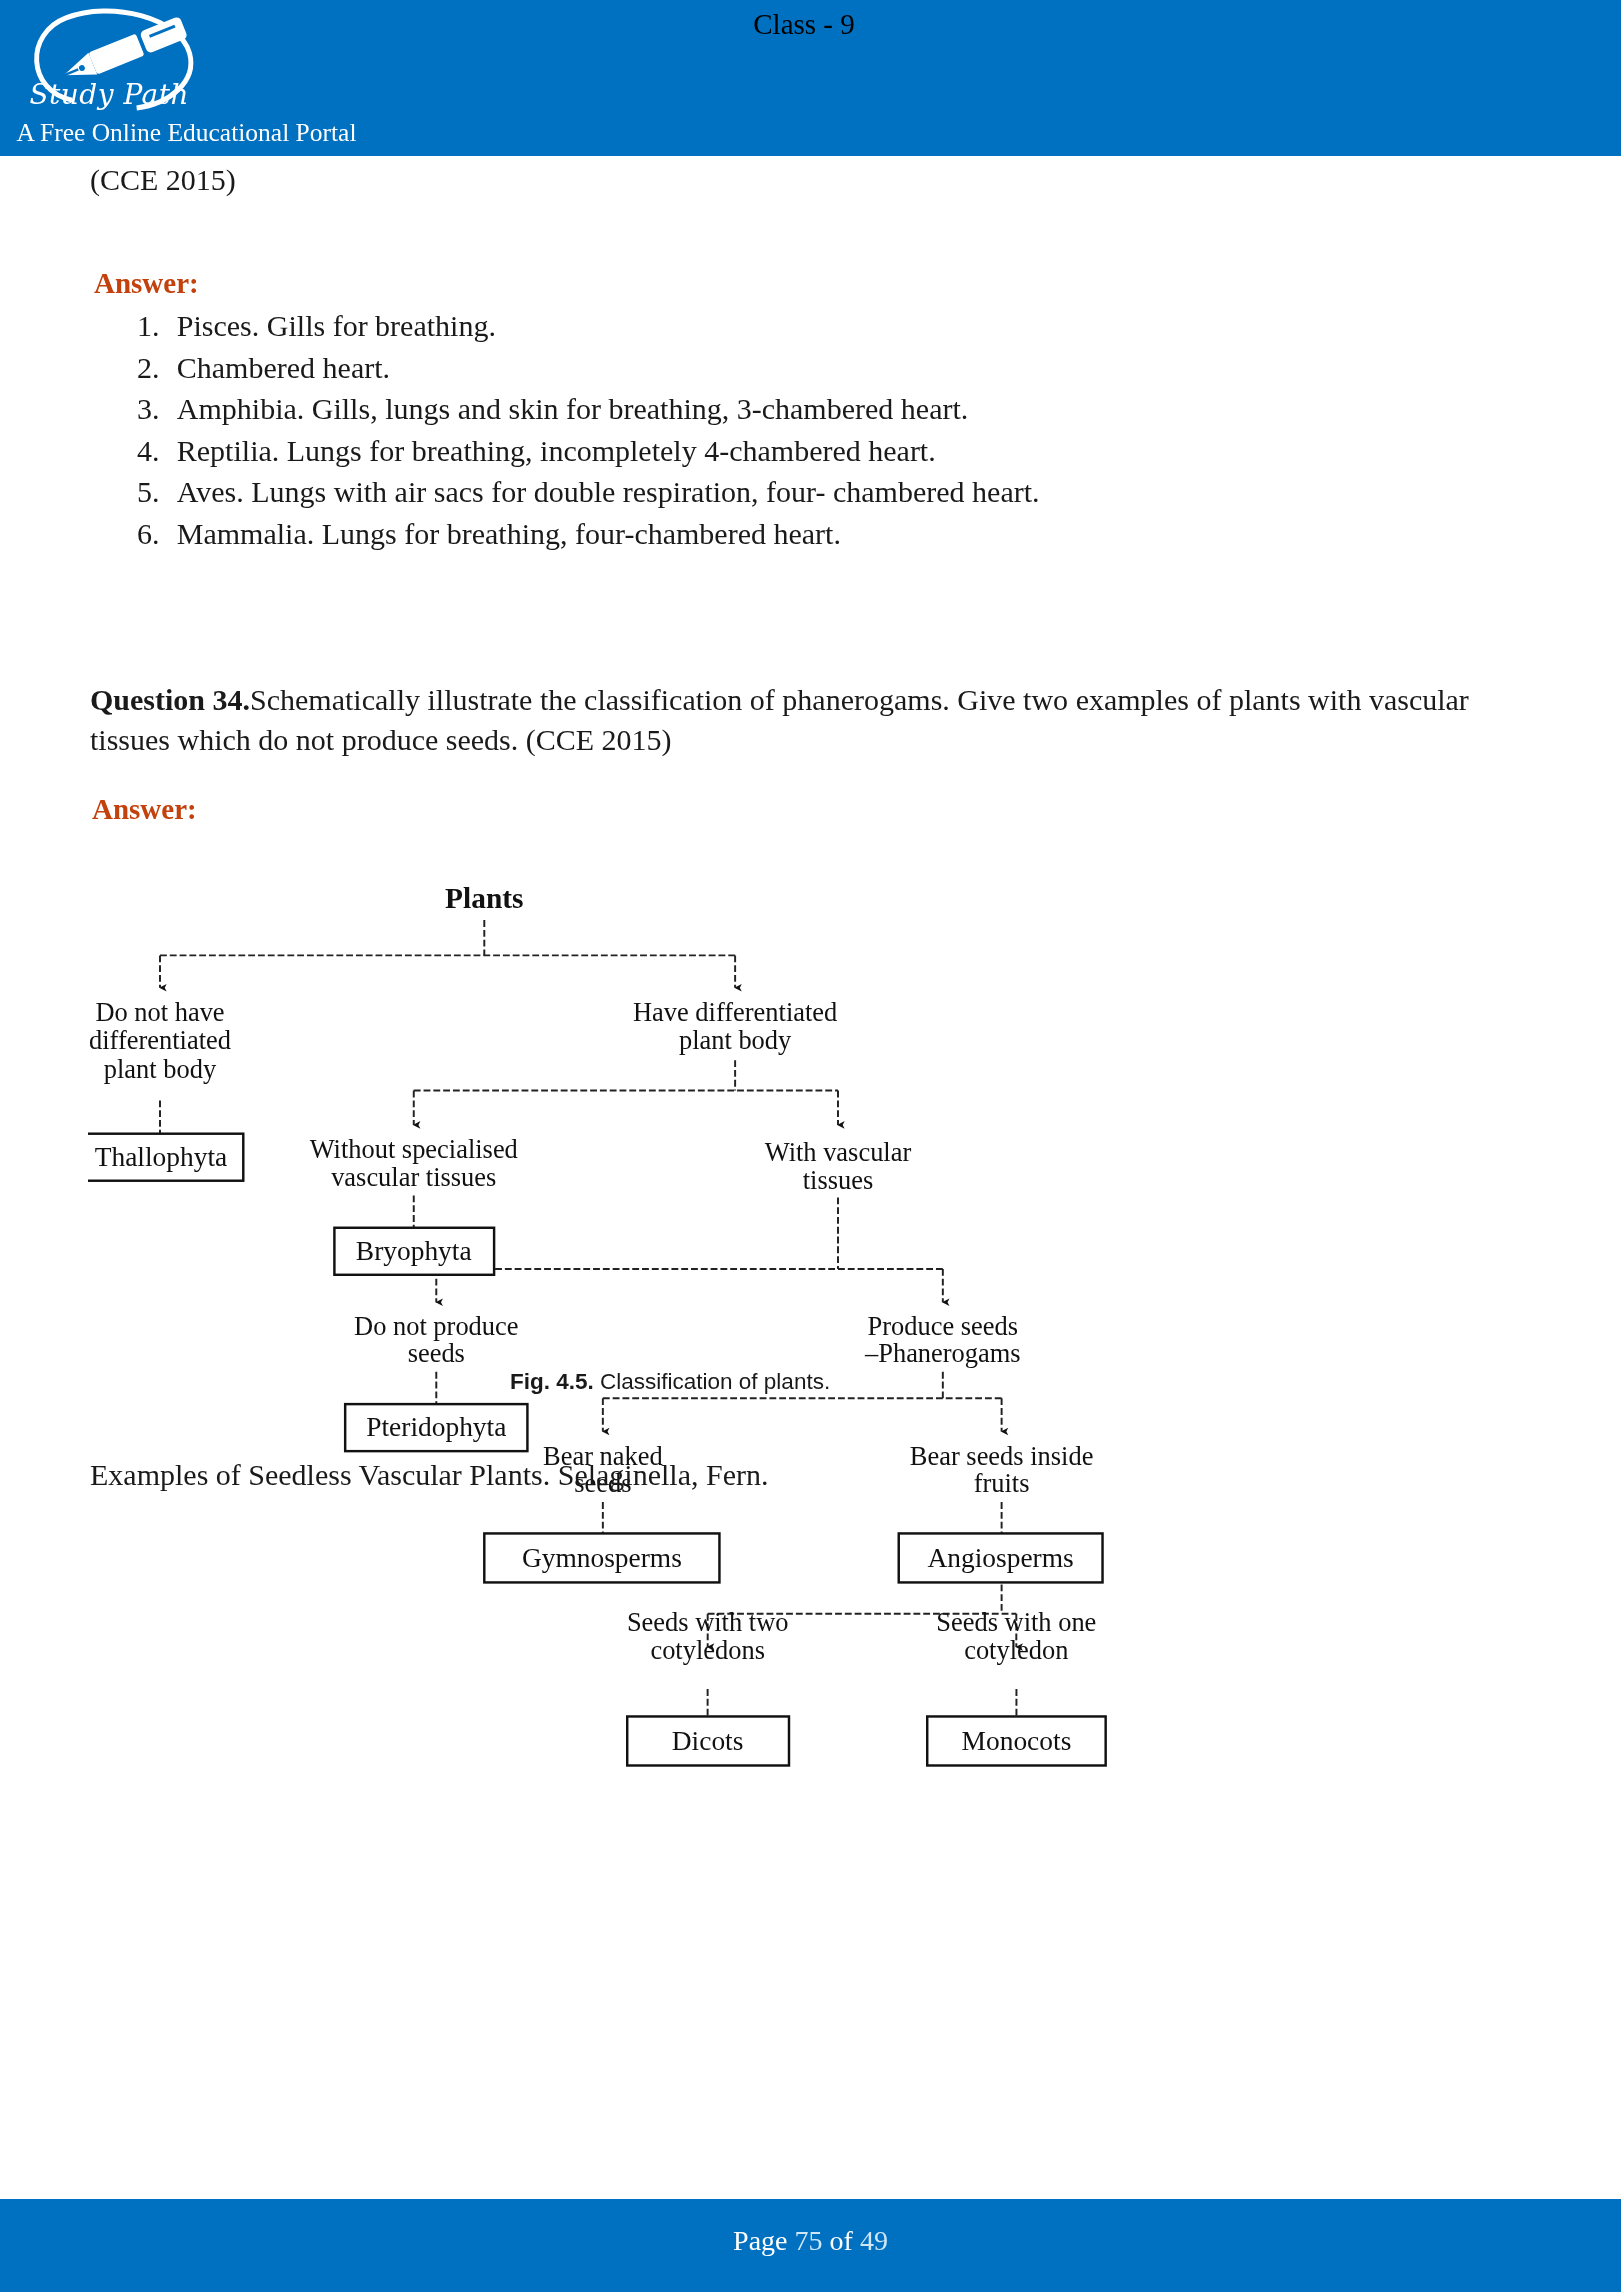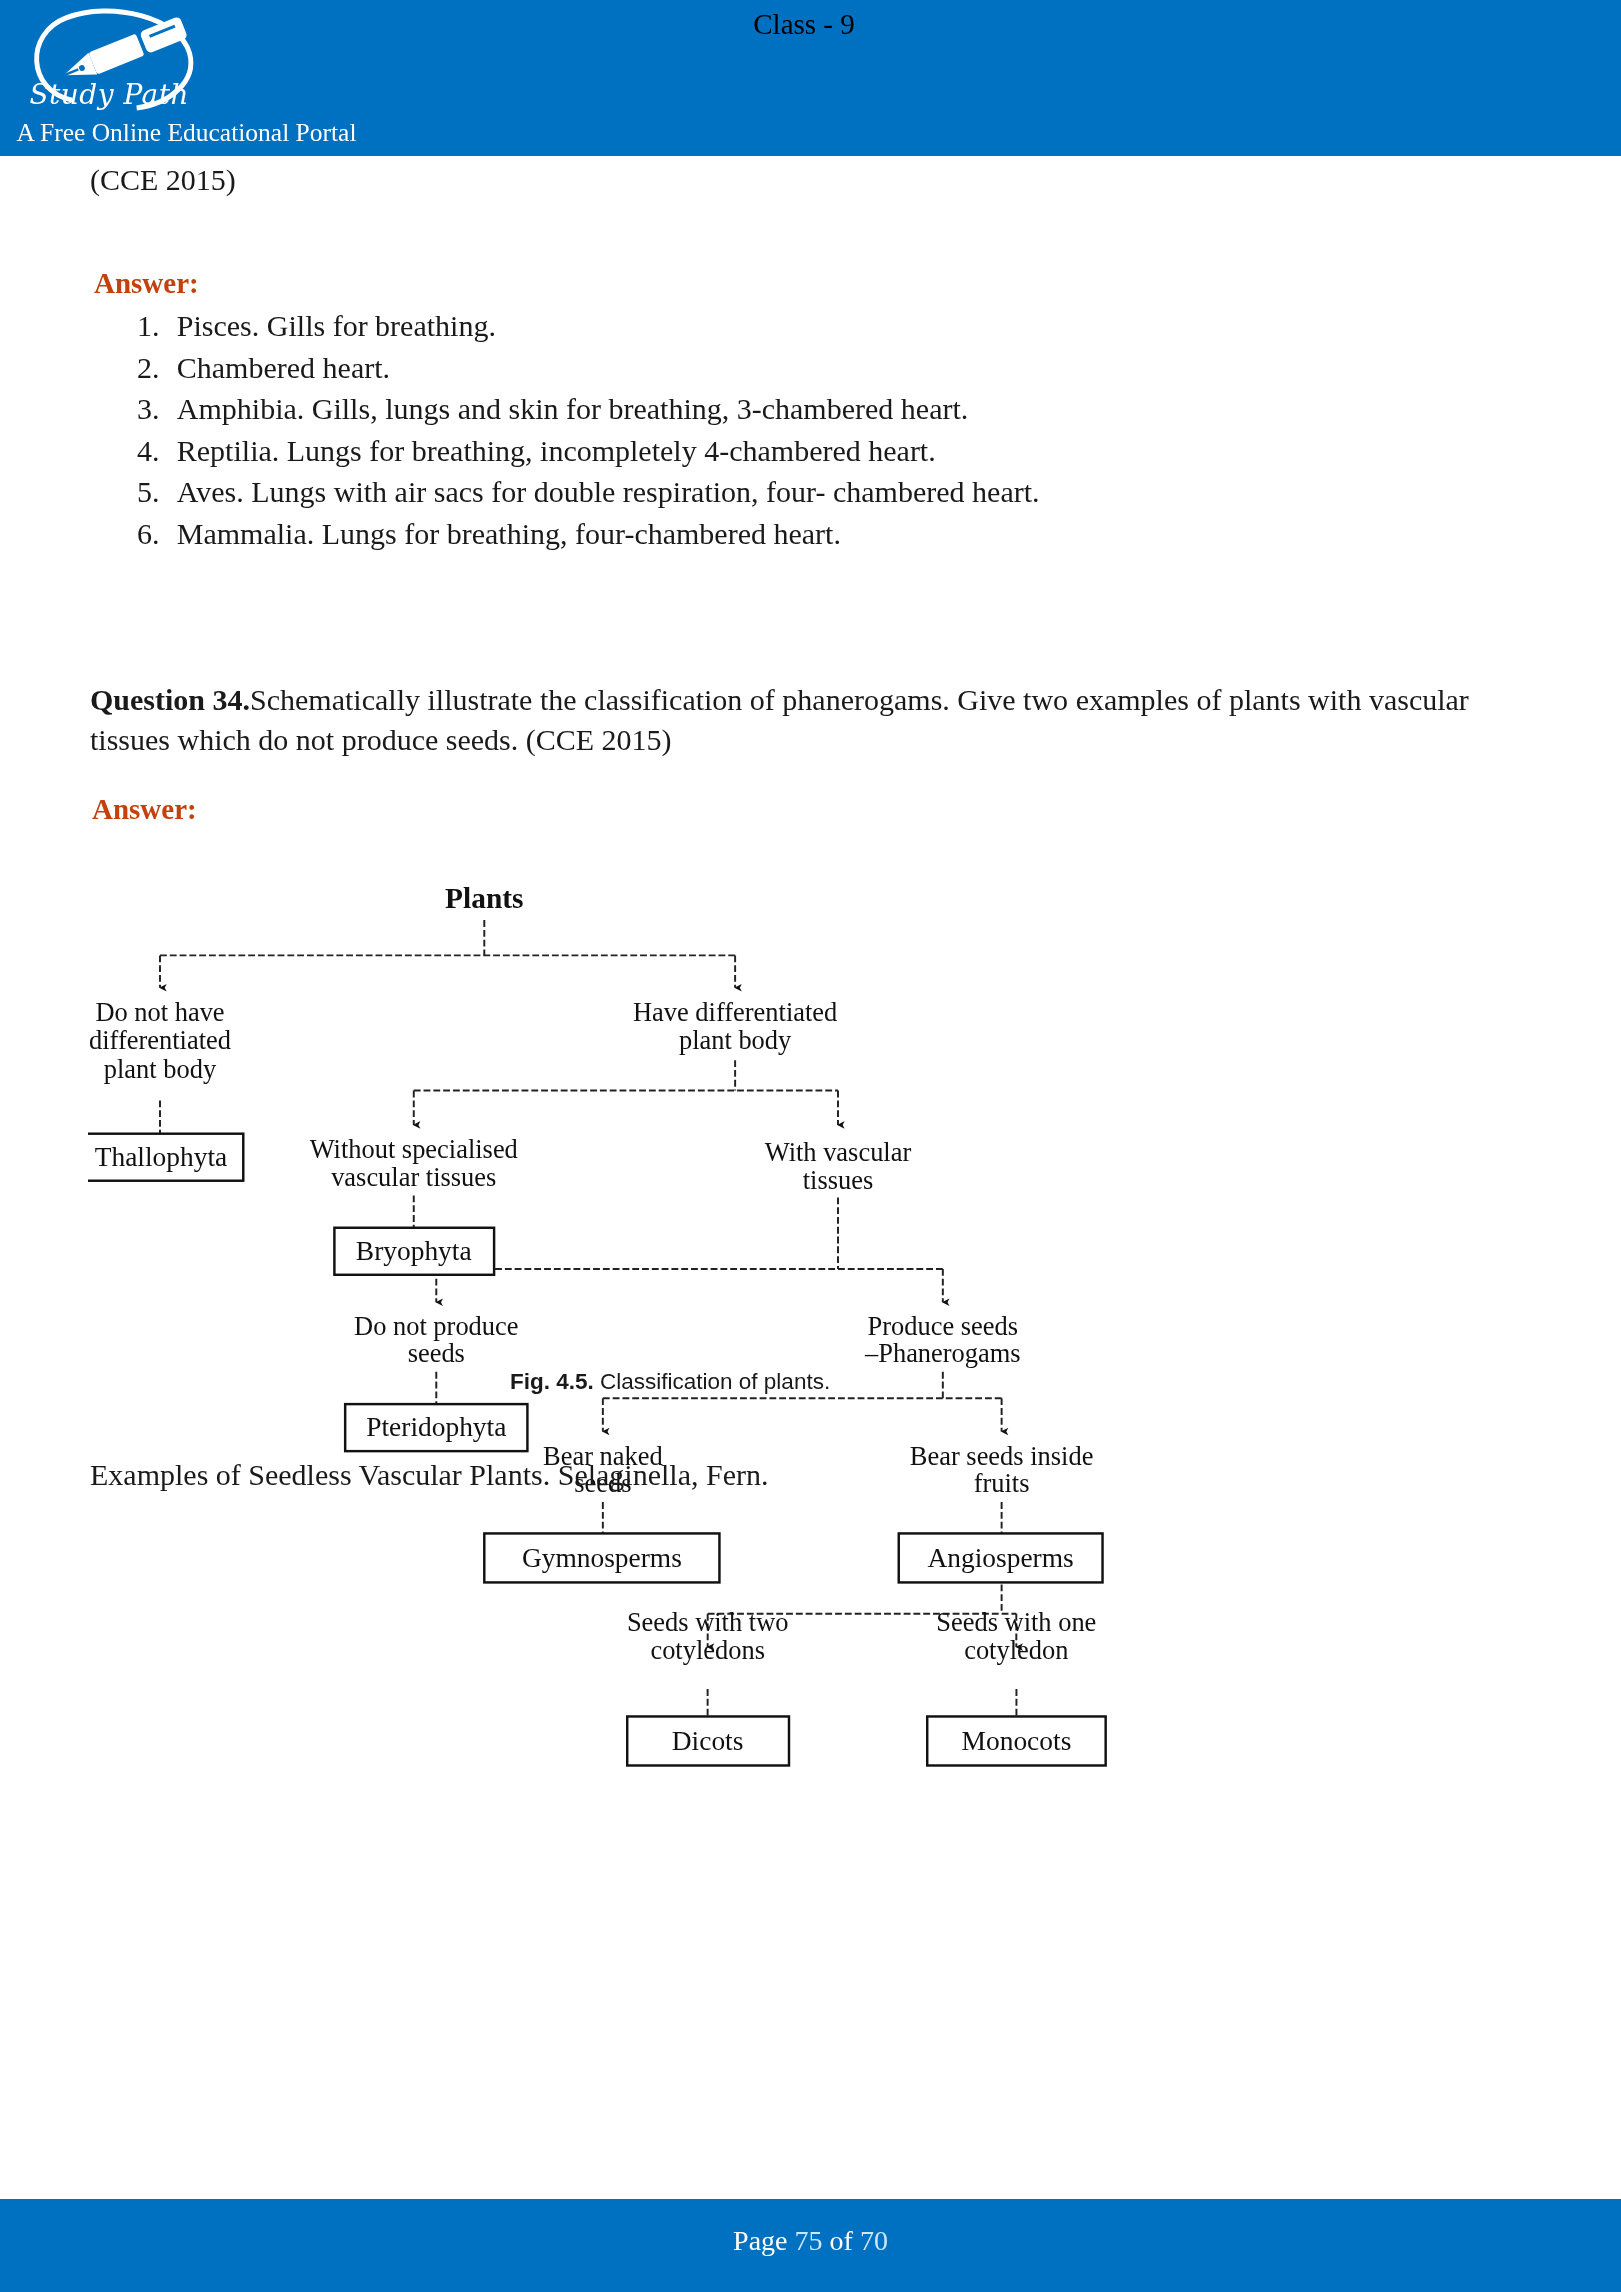--- a/index.html
+++ b/index.html
@@ -318,16 +318,16 @@
 
   <div class="fig-caption">
     <b>Fig. 4.5.</b><span> Classification of plants.</span>
   </div>
 
   <div class="para" style="left:90px; top:1299px;">Examples of Seedless Vascular Plants. Selaginella, Fern.</div>
 </div>
 
 <div class="footer-band">
   <div class="footer-text">
-    <span>Page </span><span class="pg">75</span><span> of </span><span class="pg">70</span>
+    <span>Page </span><span class="pg">75</span><span> of </span><span class="pg">49</span>
   </div>
 </div>
 
 
 </body></html>

